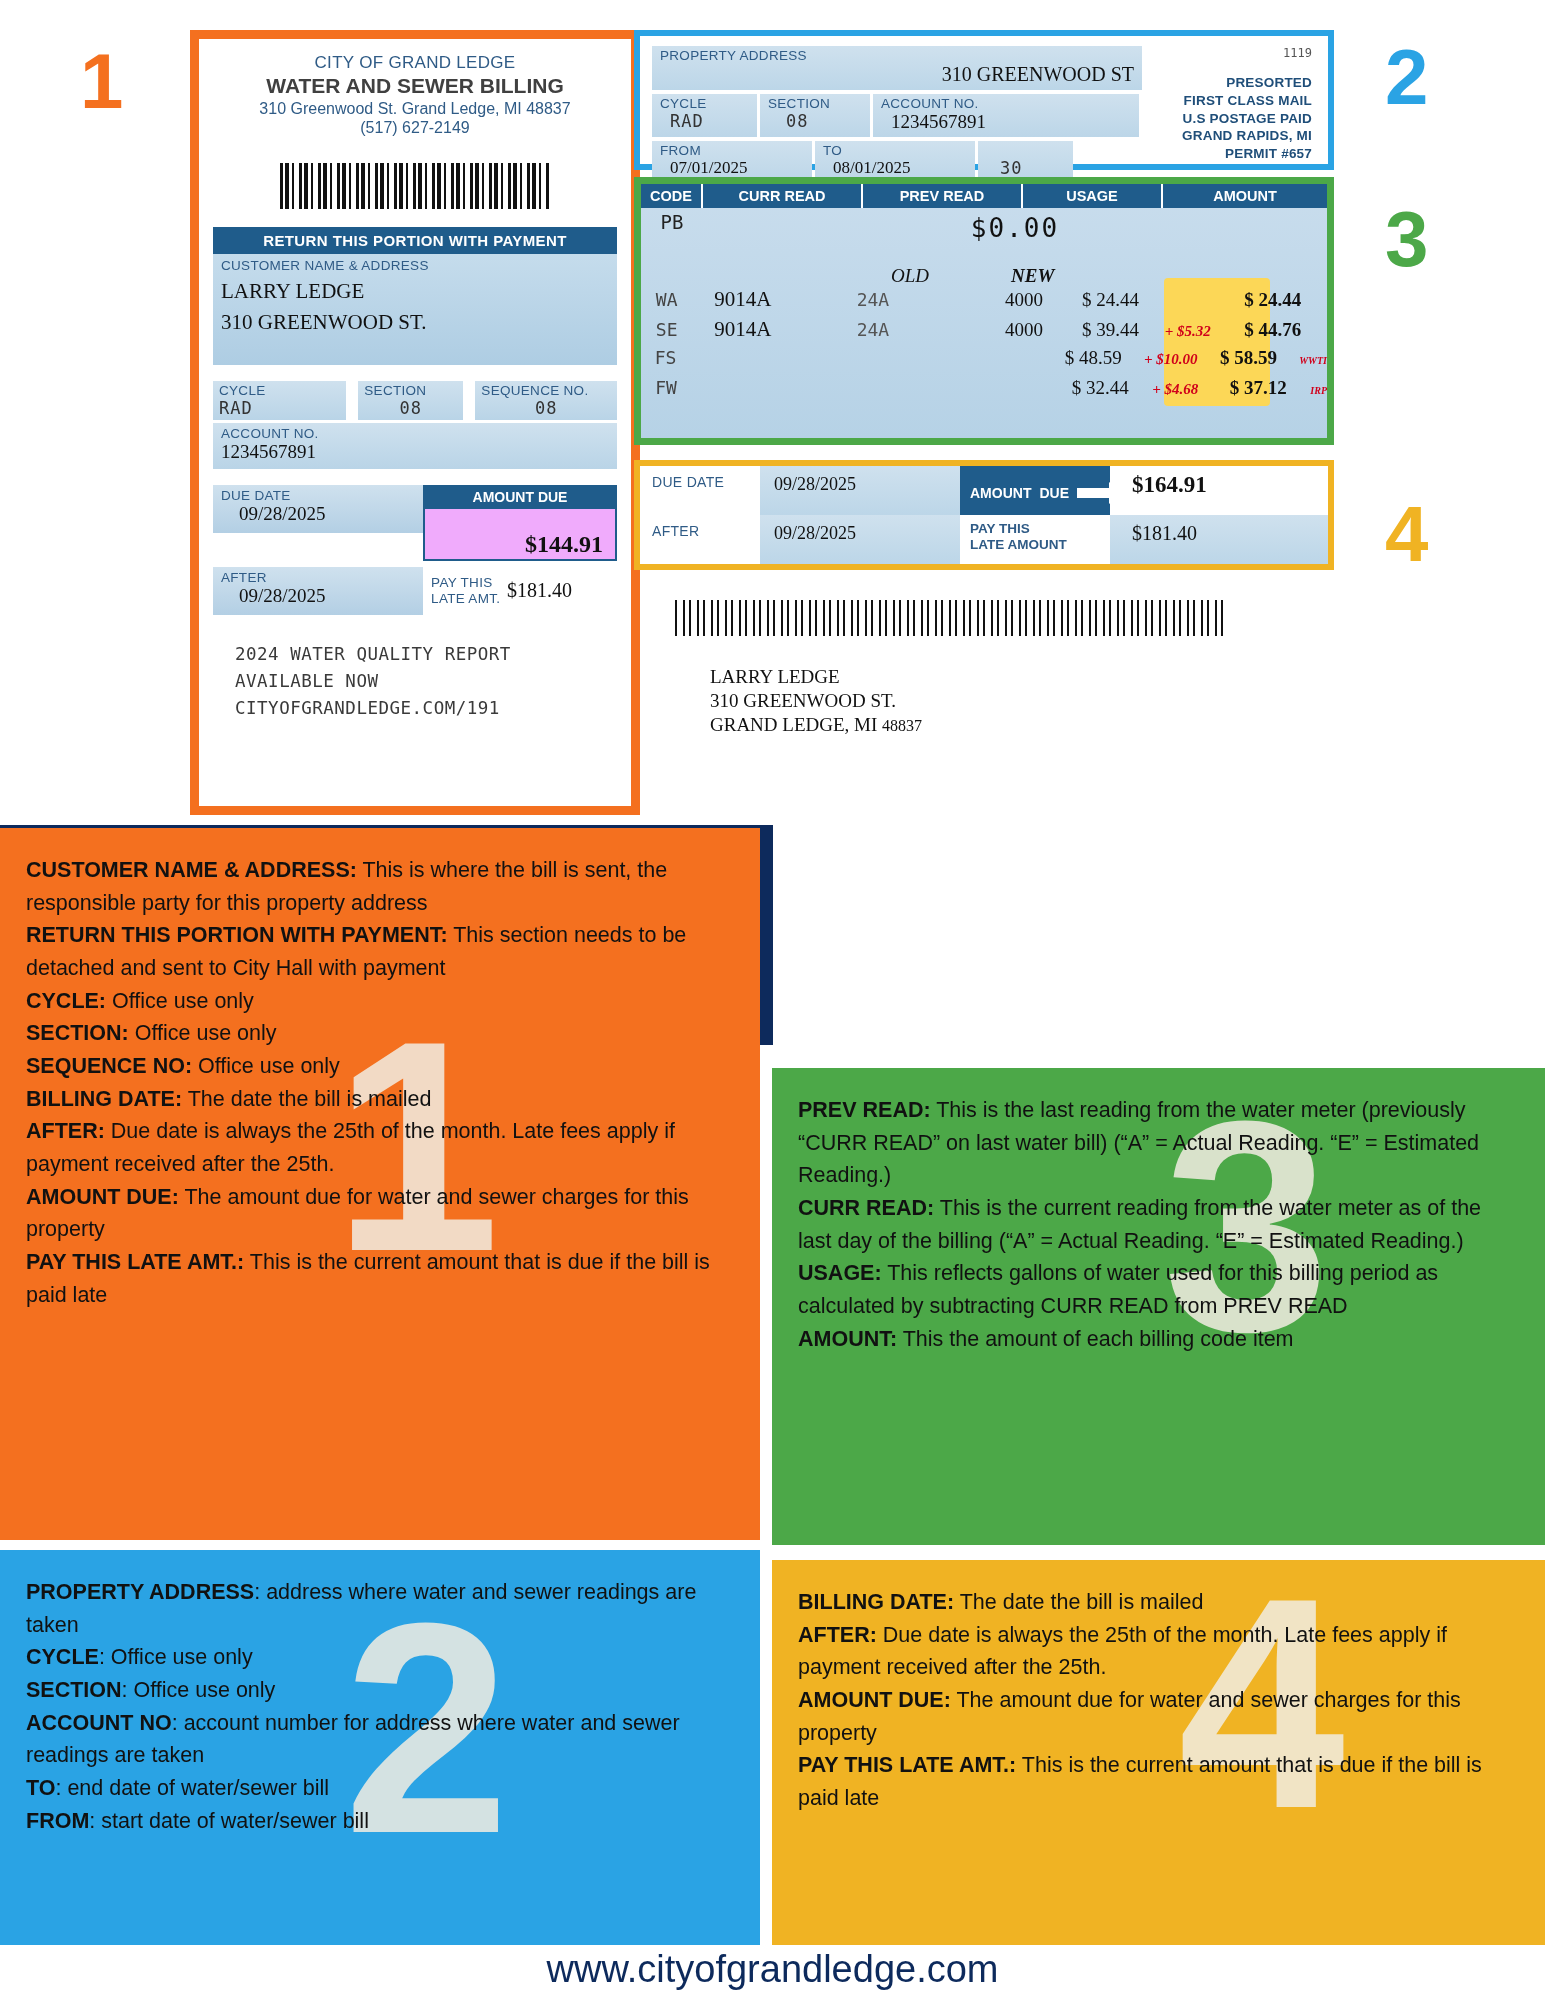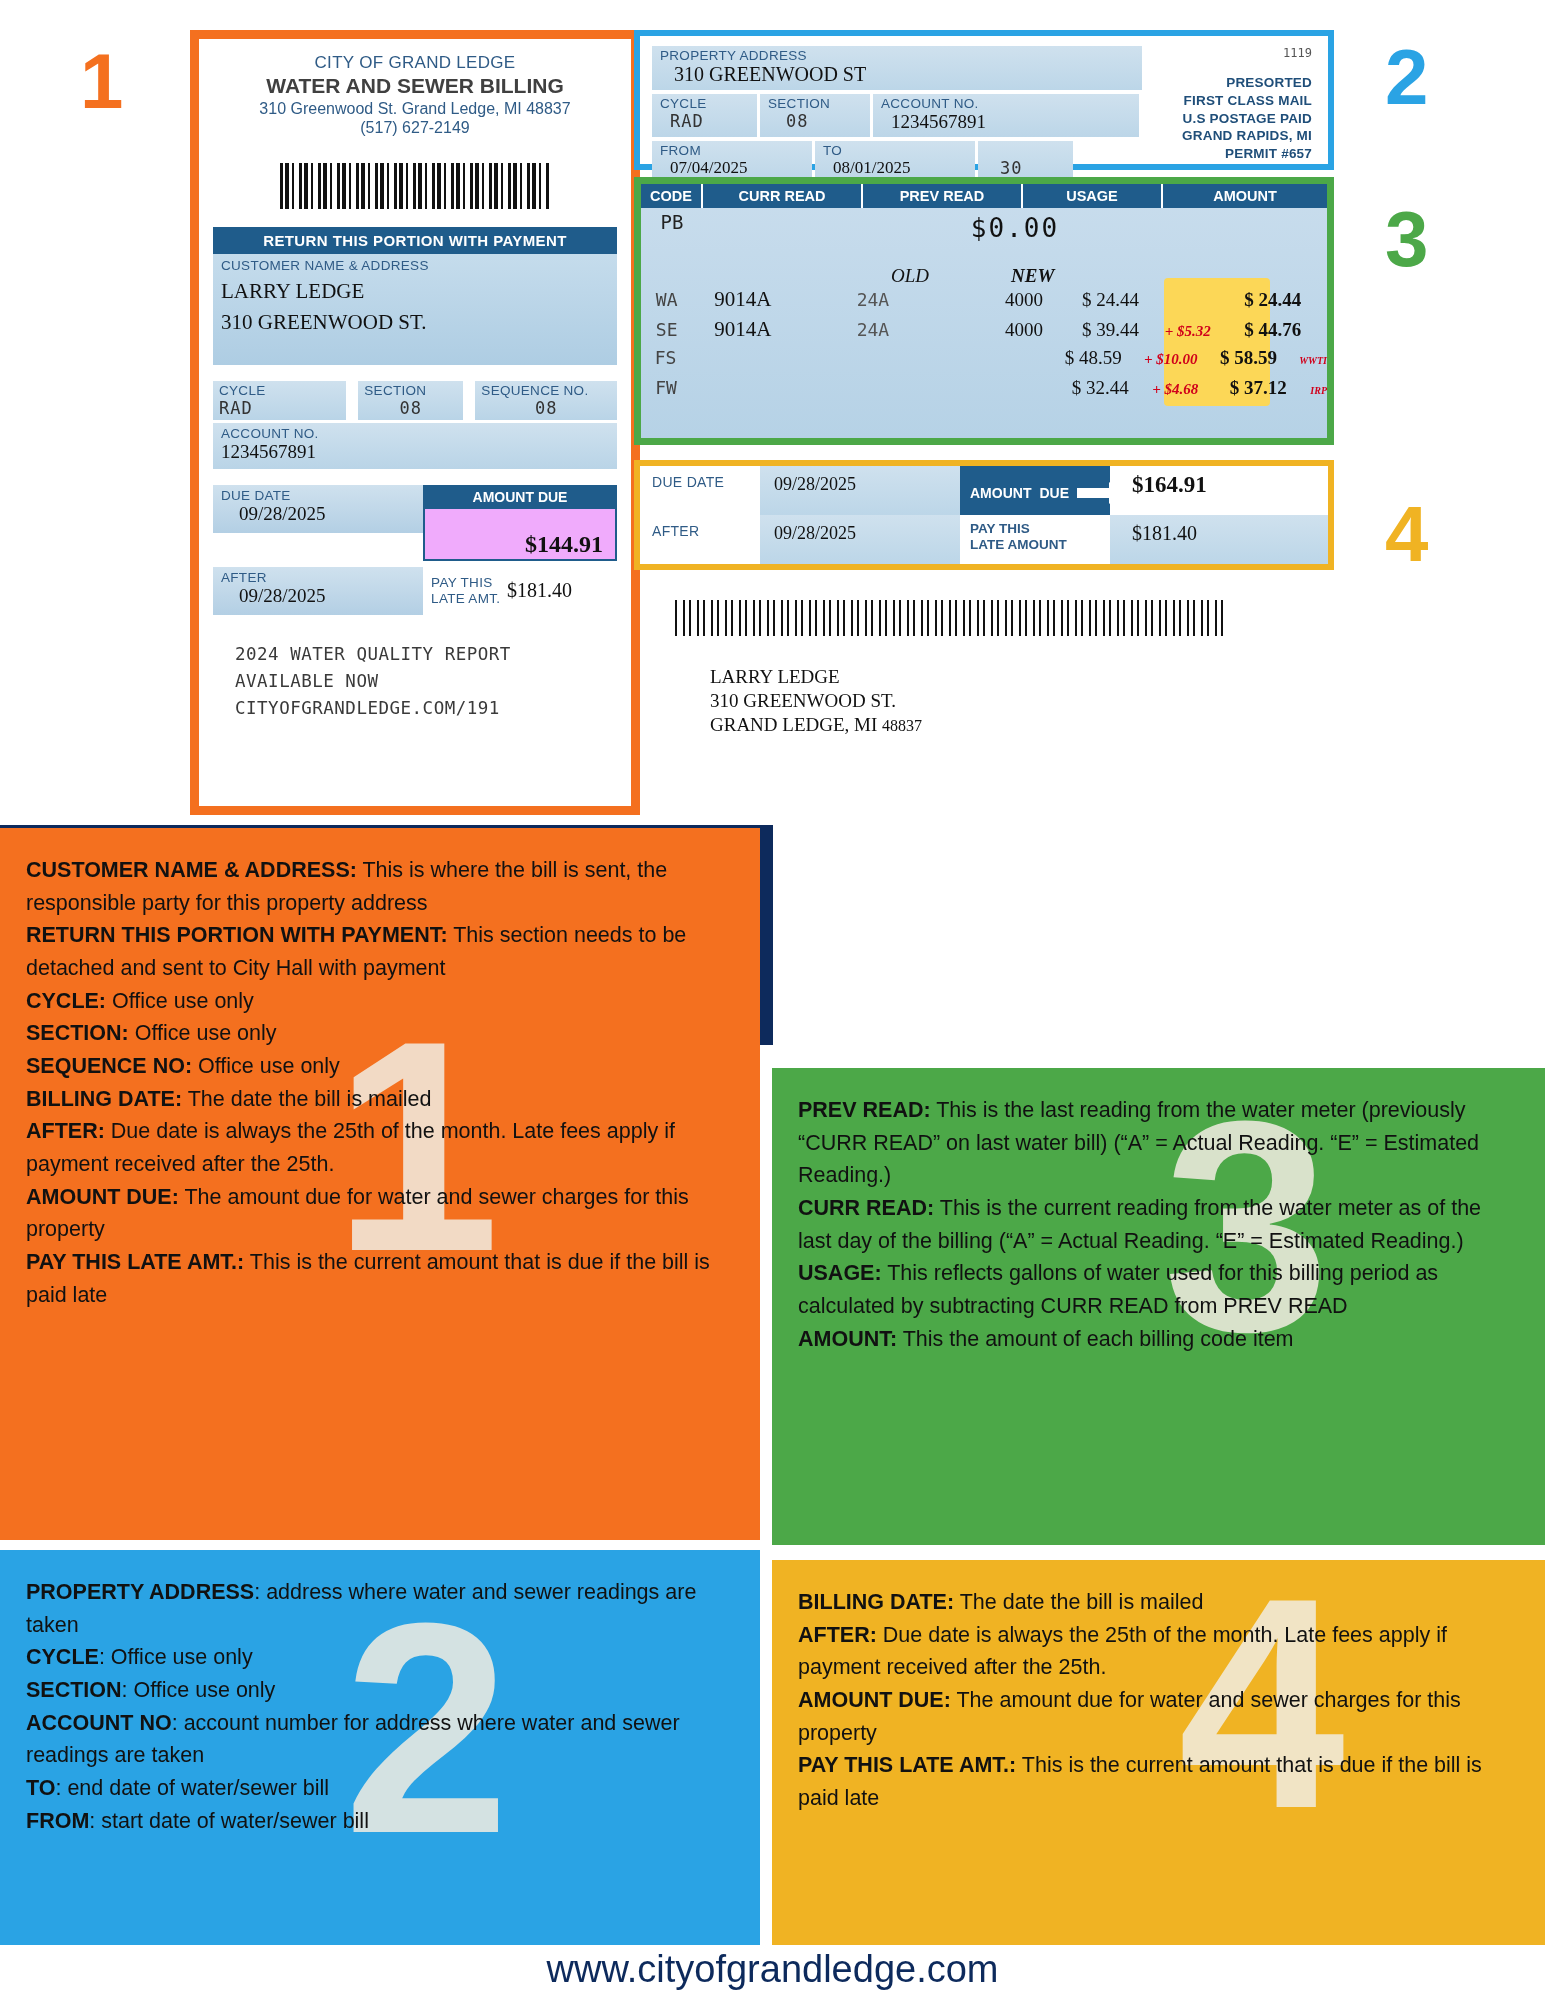--- a/index.html
+++ b/index.html
@@ -76,21 +76,21 @@
   
   .sec2 { position:absolute; left:634px; top:30px; width:700px; height:140px;
           border:6px solid #2AA3E4; background:#fff; }
   .s2-inner { position:relative; height:100%; padding:10px 10px 0 12px; display:flex; }
   .s2-left { width:490px; }
   .s2-right { flex:1; text-align:right; padding-right:6px; }
   .presort { font-size:13.5px; font-weight:bold; color:#1F4E79; line-height:1.32; letter-spacing:.2px; margin-top:14px; }
   .seqnum { font-family:"DejaVu Sans Mono", monospace; font-size:12px; color:#555; text-align:right; }
 
   .pa-box { background:linear-gradient(180deg,#cfe1ee,#bcd6e8); padding:2px 8px 4px; }
-  .pa-val { font-family:"Liberation Serif", serif; font-size:20px; color:#111; padding-left:14px; }
+  .pa-val { font-family:"Liberation Serif", serif; font-size:20px; color:#111; padding-left:14px;text-align:right; }
   .s2-row { display:flex; margin-top:4px; }
   .s2-row .cell { background:linear-gradient(180deg,#cfe1ee,#bcd6e8); padding:2px 8px 4px; margin-right:3px; }
 
   
   .sec3 { position:absolute; left:634px; top:177px; width:700px; height:268px;
           border:7px solid #4CA848; background:linear-gradient(180deg,#c9dded,#b6d2e6); }
   .thead { display:flex; background:#1F5C8B; color:#fff; font-weight:bold; font-size:14.5px; }
   .thead div { text-align:center; padding:4px 0; border-right:2px solid #fff; }
   .th-code { width:62px; } .th-curr { width:160px; } .th-prev { width:160px; }
   .th-use { width:140px; } .th-amt { flex:1; border-right:none !important; }
@@ -267,21 +267,21 @@
             <div class="valmono" style="padding-left:18px">08</div>
           </div>
           <div class="cell" style="flex:1">
             <div class="lbl">ACCOUNT NO.</div>
             <div class="val" style="padding-left:10px">1234567891</div>
           </div>
         </div>
         <div class="s2-row">
           <div class="cell" style="width:160px">
             <div class="lbl">FROM</div>
-            <div class="val" style="padding-left:10px;font-size:17px">07/04/2025</div>
+            <div class="val" style="padding-left:10px;font-size:17px">07/01/2025</div>
           </div>
           <div class="cell" style="width:160px">
             <div class="lbl">TO</div>
             <div class="val" style="padding-left:10px;font-size:17px">08/01/2025</div>
           </div>
           <div class="cell" style="width:95px">
             <div class="lbl">&nbsp;</div>
             <div class="valmono" style="padding-left:14px">30</div>
           </div>
         </div>

